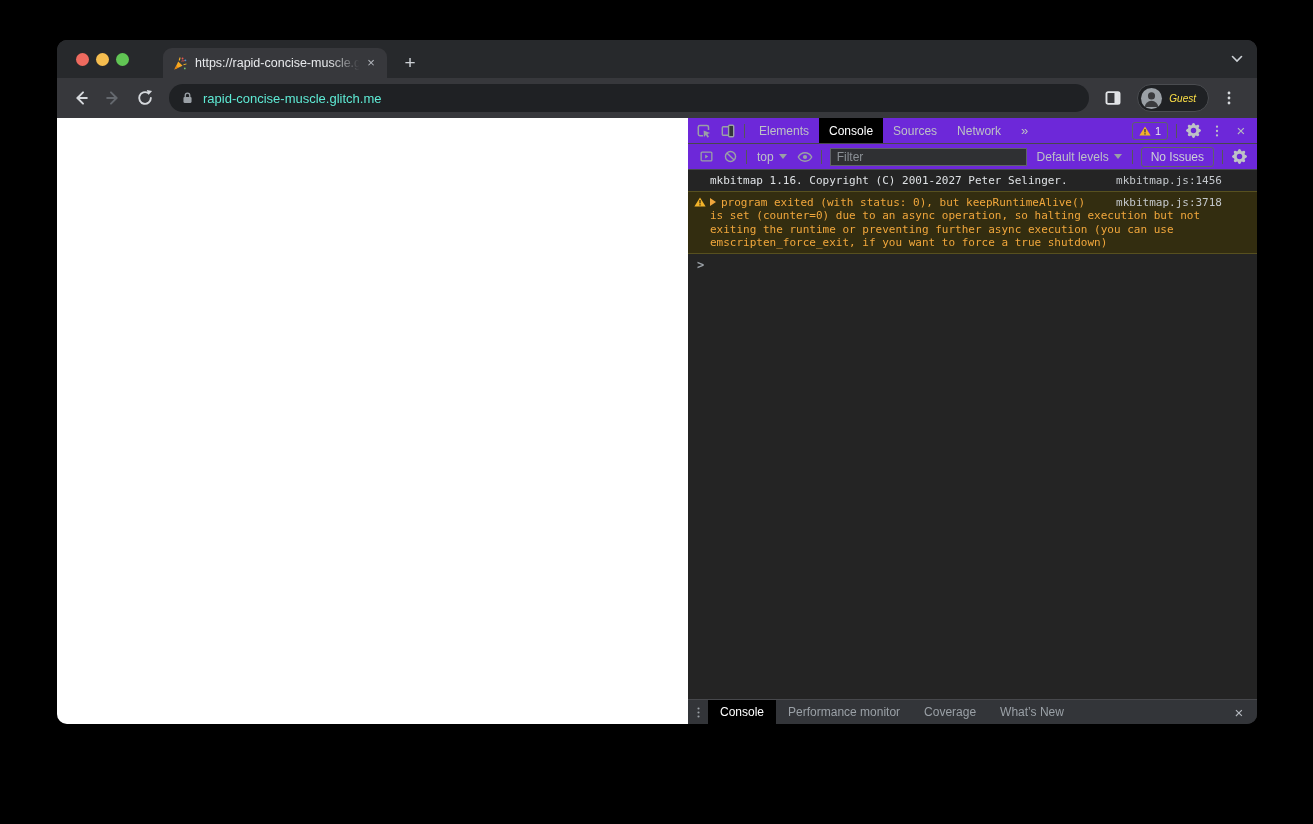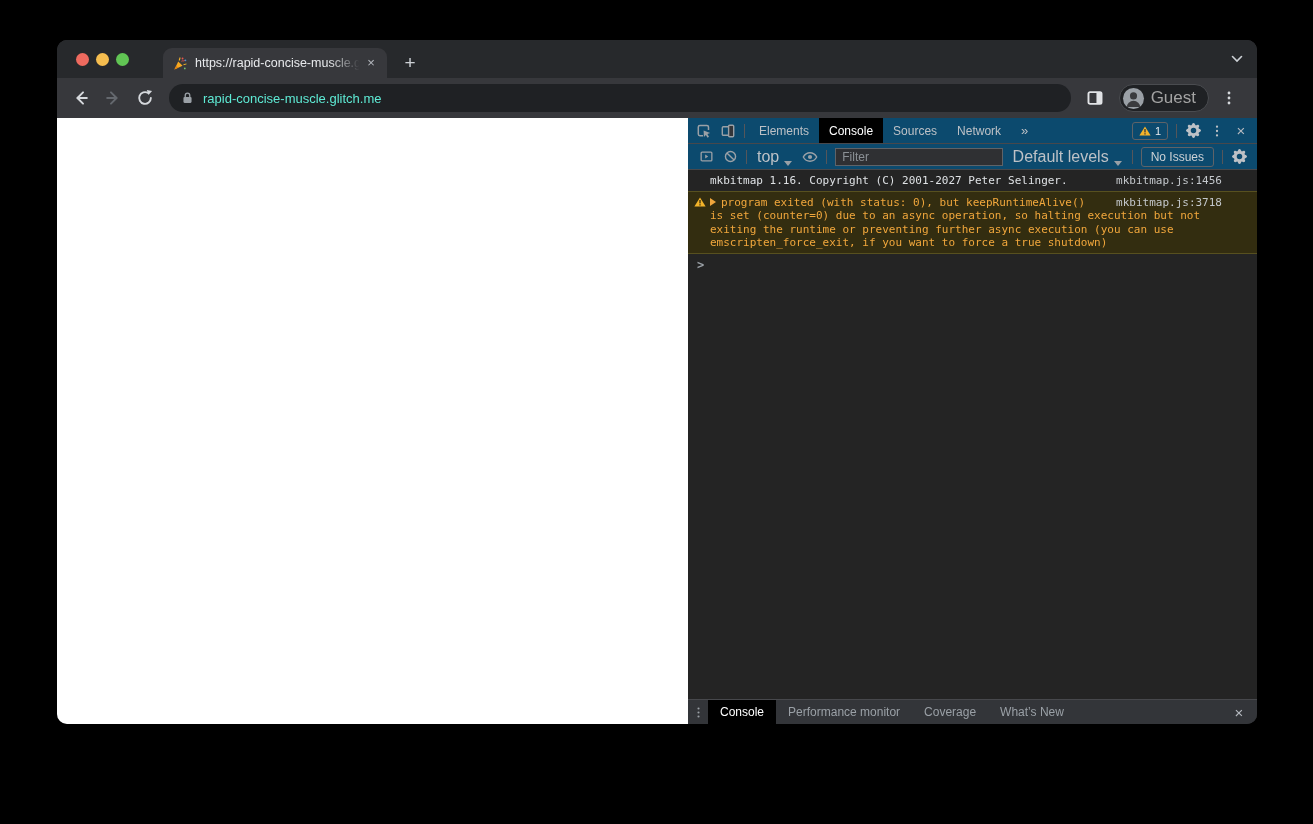--- a/index.html
+++ b/index.html
@@ -41,38 +41,38 @@
   .addr {
     flex:1; height:28px; background:#1f2124; border-radius:14px;
     display:flex; align-items:center; gap:9px; padding:0 12px; margin:0 10px 0 6px; min-width:0;
   }
   .addr-url { font-size:13px; color:#5eead4; white-space:nowrap; }
   .guest {
     height:28px; border-radius:14px; background:#1f2124; border:1px solid #4a4c50;
     display:flex; align-items:center; gap:7px; padding:0 12px 0 3px; margin:0 6px; flex:0 0 auto;
   }
   .avatar { width:21px; height:21px; border-radius:50%; background:#9aa0a6; overflow:hidden; }
-  .guest-label { font-size:17px; color:#a3a3a3; }
+  .guest-label { font-size:10px; color:#fde047;font-style:italic; }
   
   .content { flex:1; display:flex; min-height:0; }
   .page { flex:0 0 631px; background:#ffffff; }
   .devtools { flex:1; display:flex; flex-direction:column; background:#242424; min-width:0; }
-  .dt-bar { flex:0 0 26px; background:#0c4a6e; border-bottom:1px solid #47484c;
+  .dt-bar { flex:0 0 26px; background:#6d28d9; border-bottom:1px solid #47484c;
     display:flex; align-items:center; }
   .iconbtn { display:flex; align-items:center; justify-content:center; width:24px; height:22px; flex:0 0 auto; }
   .vsep { width:1px; height:14px; background:#55565a; margin:0 4px; flex:0 0 auto; }
   .dt-tab { height:100%; padding:0 10px; font-size:12px; color:#bdc1c6;
     display:flex; align-items:center; flex:0 0 auto; }
   .dt-tab.active { background:#000; color:#fff; }
   .badge { display:flex; align-items:center; gap:4px; border:1px solid #5f6368; border-radius:3px;
     padding:2px 6px; margin:0 4px; flex:0 0 auto; }
   .badge-count { font-size:11px; color:#e8eaed; }
   .caret { width:0; height:0; border-left:4px solid transparent; border-right:4px solid transparent;
     border-top:5px solid #9aa0a6; display:inline-block; margin-left:5px; }
-  .ddl { display:flex; align-items:flex-end; font-size:16px; color:#bdc1c6; padding:0 6px; flex:0 0 auto; }
+  .ddl { display:flex; align-items:center; font-size:12px; color:#bdc1c6; padding:0 6px; flex:0 0 auto; }
   .filter {
     flex:1; min-width:60px; height:18px; background:#2f3033; border:1px solid #5f6368;
     color:#dbdee1; font-size:12px; padding:0 6px; margin:0 4px; border-radius:0; outline:none;
   }
   .filter::placeholder { color:#8b9095; }
   .pillbtn { border:1px solid #5f6368; border-radius:3px; padding:2px 9px; font-size:12px;
     color:#cdd1d5; flex:0 0 auto; margin:0 4px; }
   
   .dt-console { flex:1; overflow:hidden; font-family:"DejaVu Sans Mono", monospace;
     font-size:11px; line-height:13.5px; }

